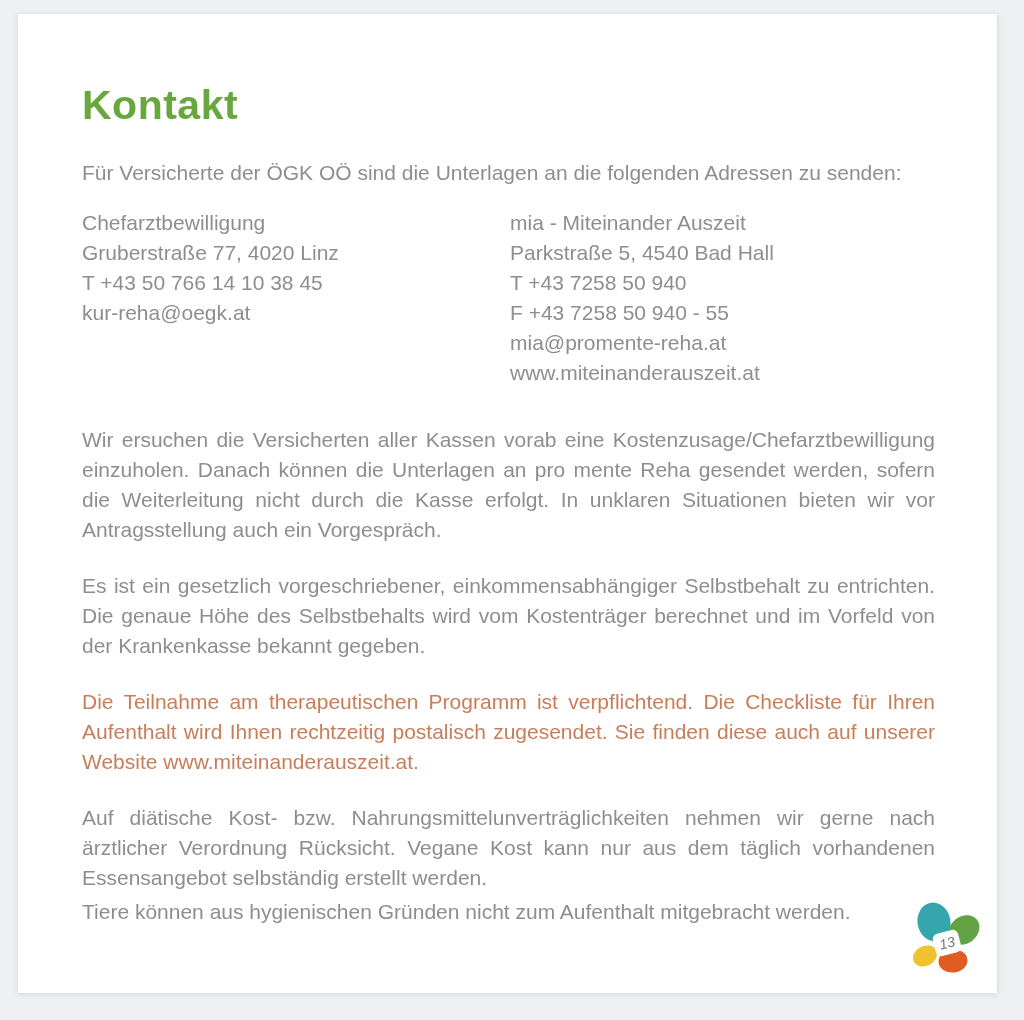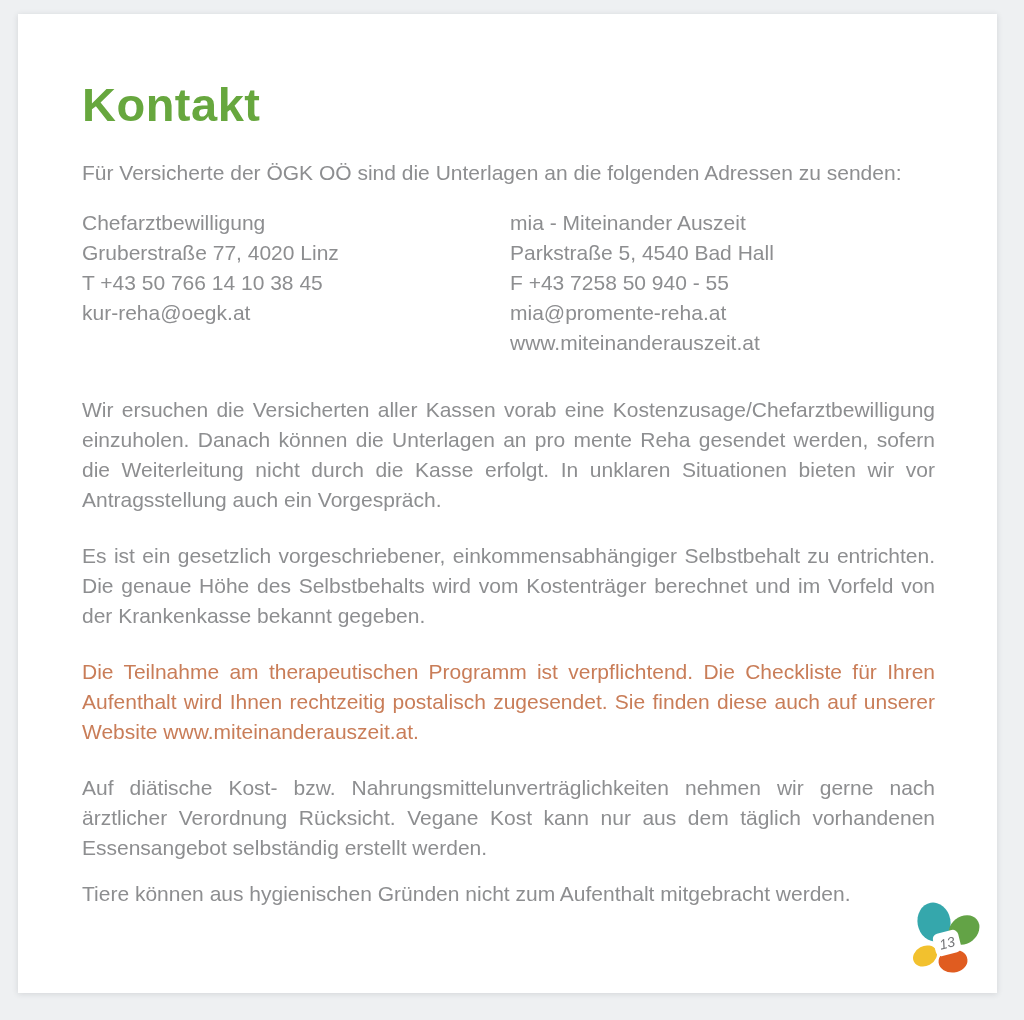--- a/index.html
+++ b/index.html
@@ -21,21 +21,21 @@
     box-shadow: 0 1px 6px rgba(40, 50, 60, 0.14);
   }
   .content {
     padding: 68px 62px 0 64px;
     color: var(--body-gray, #8d8e90);
     font-size: 21px;
     line-height: 30px;
   }
   .page-title {
     margin: 0;
-    font-size: 47px;
+    font-size: 41px;
     line-height: 46px;
     font-weight: bold;
     letter-spacing: 0.5px;
     color: var(--heading-green, #67a73e);
   }
   .intro {
     margin: 30px 0 16px 0;
   }
   .contacts {
     display: flex;
@@ -46,21 +46,21 @@
   .contact-name {
     font-weight: bold;
     color: var(--bold-gray, #747578);
   }
   .contact-line { display: block; }
   .body-par {
     margin: 26px 0 0 0;
     text-align: justify;
   }
   .body-par.first { margin-top: 37px; }
-  .body-par.follow { margin-top: 16px; }
+  .body-par.follow { margin-top: 4px; }
   .accent { color: var(--accent-orange, #c97d58); }
   .logo {
     position: absolute;
     right: 9px;
     bottom: 12px;
     width: 82px;
     height: 82px;
   }
   .logo svg { width: 100%; height: 100%; }
   .page-num-text {
@@ -86,20 +86,21 @@
             <span class="contact-line">Chefarztbewilligung</span>
             <span class="contact-line">Gruberstraße 77, 4020 Linz</span>
             <span class="contact-line">T +43 50 766 14 10 38 45</span>
             <span class="contact-line">kur-reha@oegk.at</span>
           </div>
       </div>
       <div class="contact-col-right">
         <div>
             <span class="contact-line">mia - Miteinander Auszeit</span>
             <span class="contact-line">Parkstraße 5, 4540 Bad Hall</span>
+            <span class="contact-line">T +43 7258 50 940</span>
             <span class="contact-line">F +43 7258 50 940 - 55</span>
             <span class="contact-line">mia@promente-reha.at</span>
             <span class="contact-line">www.miteinanderauszeit.at</span>
           </div>
       </div>
     </div>
 
     <p class="body-par first">Wir ersuchen die Versicherten aller Kassen vorab eine Kostenzusage/Chefarztbewilligung einzuholen. Danach können die Unterlagen an pro mente Reha gesendet werden, sofern die Weiterleitung nicht durch die Kasse erfolgt. In unklaren Situationen bieten wir vor Antragsstellung auch ein Vorgespräch.</p>
 
     <p class="body-par">Es ist ein gesetzlich vorgeschriebener, einkommensabhängiger Selbstbehalt zu entrichten. Die genaue Höhe des Selbstbehalts wird vom Kostenträger berechnet und im Vorfeld von der Krankenkasse bekannt gegeben.</p>

